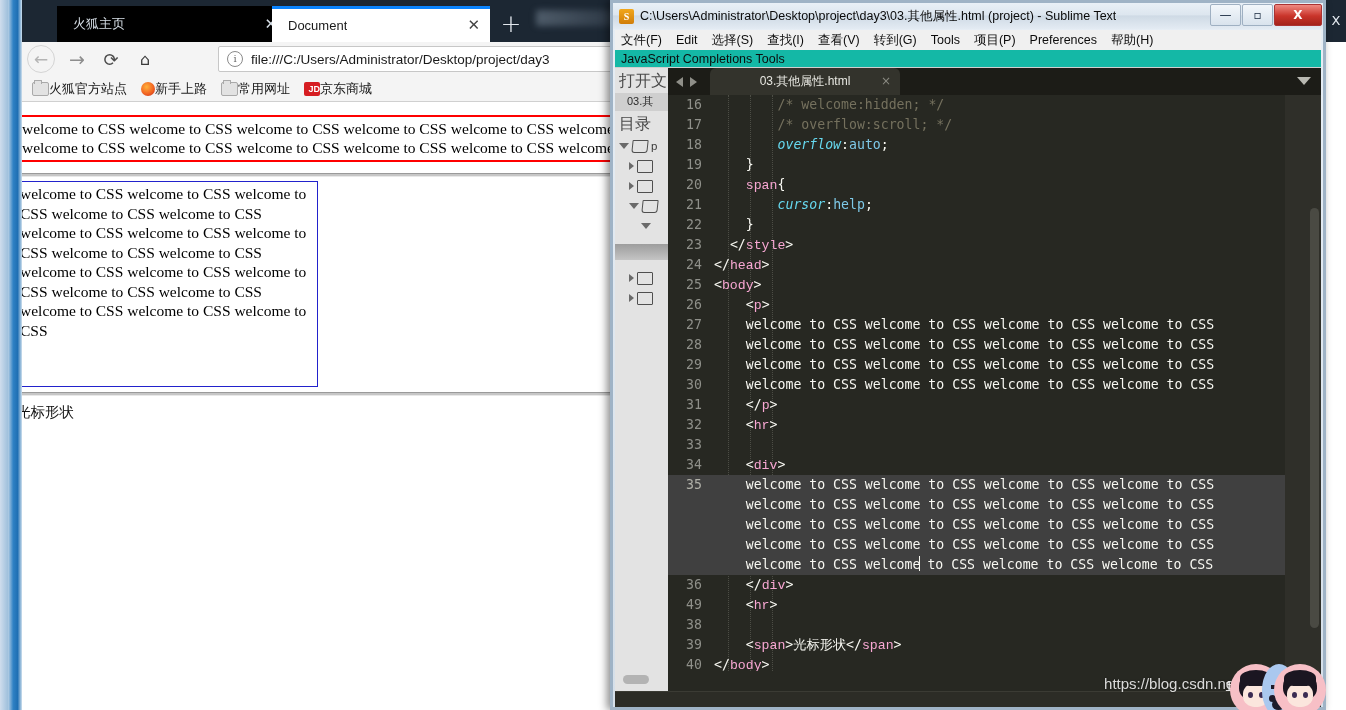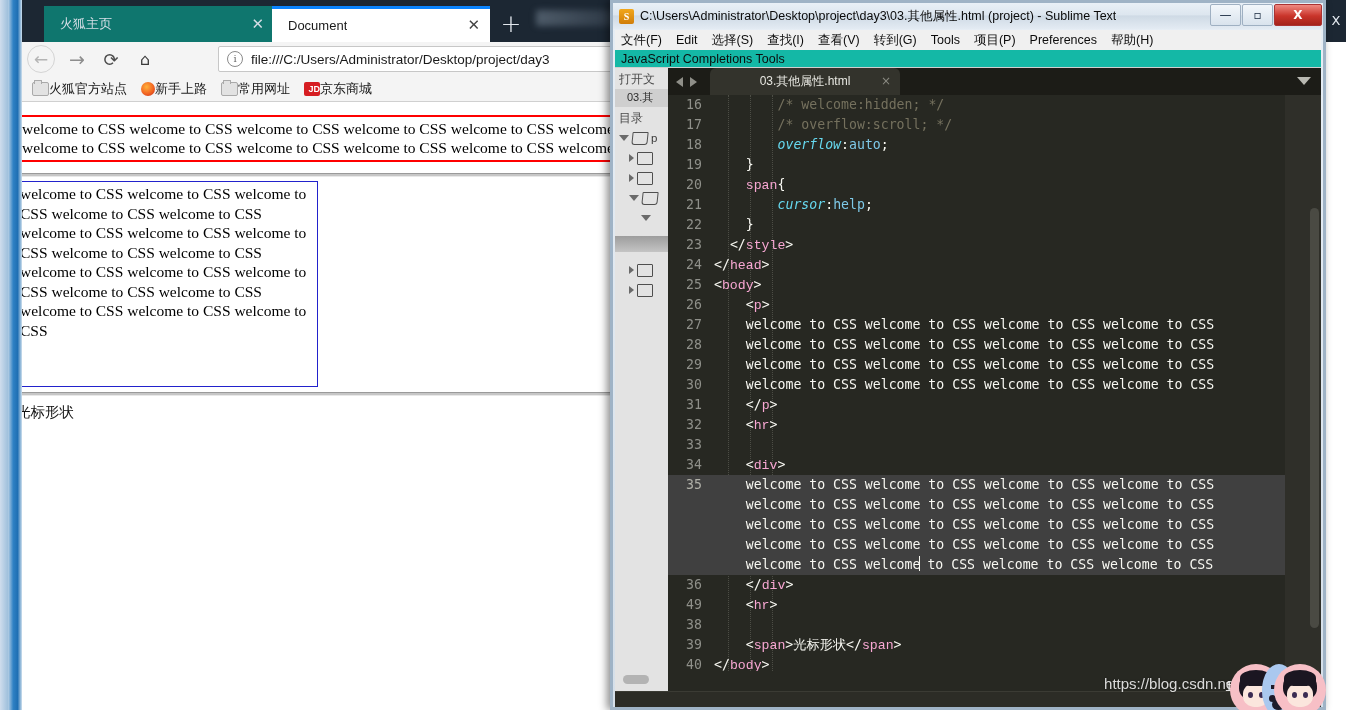--- a/index.html
+++ b/index.html
@@ -31,22 +31,22 @@
     display:flex;align-items:center;box-sizing:border-box;
   }
   .ff-tab .tab-title{
     font-size:13px;white-space:nowrap;overflow:hidden;text-overflow:ellipsis;
   }
   .ff-tab .tab-close{
     font-size:15px;margin-left:auto;margin-right:10px;line-height:1;
     font-family:"DejaVu Sans",sans-serif;
   }
   #tab-inactive{
-    left:44px;width:230px;color:#d6dee6;padding-left:16px;
-    background:#0f766e;
+    left:57px;width:230px;color:#d6dee6;padding-left:16px;
+    background:#000000;
   }
   #tab-active{
     left:272px;width:218px;color:#1a1a1a;padding-left:16px;
     background:#ffffff;border-top:3px solid #0a84ff;
   }
   #tab-active .tab-close{color:#444;}
   #tab-new{
     position:absolute;left:496px;top:10px;width:30px;height:30px;
     color:#e3e8ee;font-size:25px;line-height:28px;text-align:center;
     font-family:"DejaVu Sans",sans-serif;font-weight:300;
@@ -194,21 +194,21 @@
   .st-submenu{
     position:absolute;left:5px;top:50px;width:706px;height:18px;
     background:#14b8a6;font-size:12.5px;color:#0c0c0c;
     padding-left:6px;box-sizing:border-box;line-height:18px;
     border-bottom:1px solid #cfcfcf;
   }
   .st-sidebar{
     position:absolute;left:5px;top:68px;width:58px;height:630px;
     background:#e3e3e3;font-size:12px;color:#555;overflow:hidden;
   }
-  .sb-head{padding:3px 0 1px 4px;color:#4a4a4a;font-size:12px;white-space:nowrap;}
+  .sb-head{padding:3px 0 1px 4px;color:#4a4a4a;font-size:16px;white-space:nowrap;}
   .sb-file{padding:1px 0 2px 12px;background:#cfcfcf;font-size:11px;color:#2a2a2a;white-space:nowrap;}
   .sb-row{display:flex;align-items:center;height:20px;padding-left:4px;white-space:nowrap;}
   .sb-row .arrow{
     width:0;height:0;margin-right:3px;flex:none;
     border-left:5px solid #6a6a6a;border-top:4px solid transparent;border-bottom:4px solid transparent;
   }
   .sb-row .arrow.open{
     border-left:5px solid transparent;border-right:5px solid transparent;
     border-top:6px solid #6a6a6a;border-bottom:none;
   }

